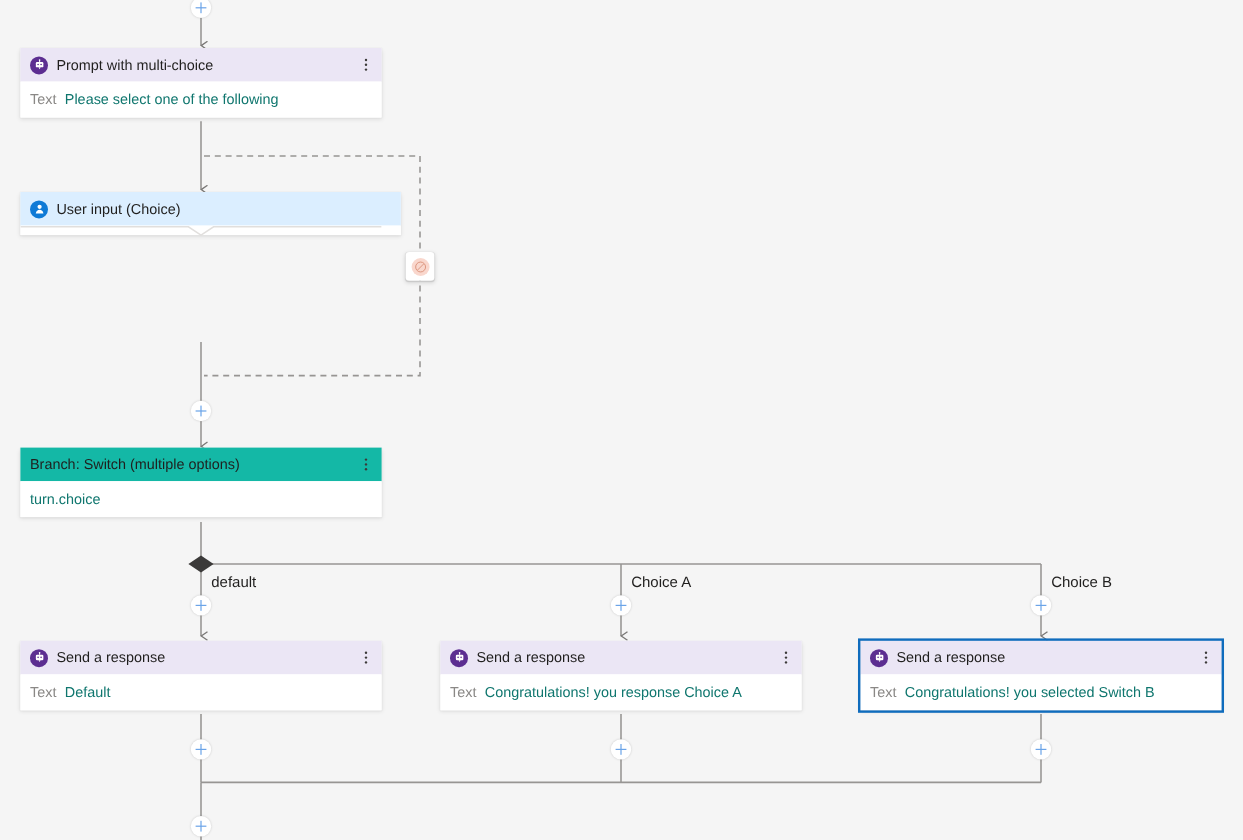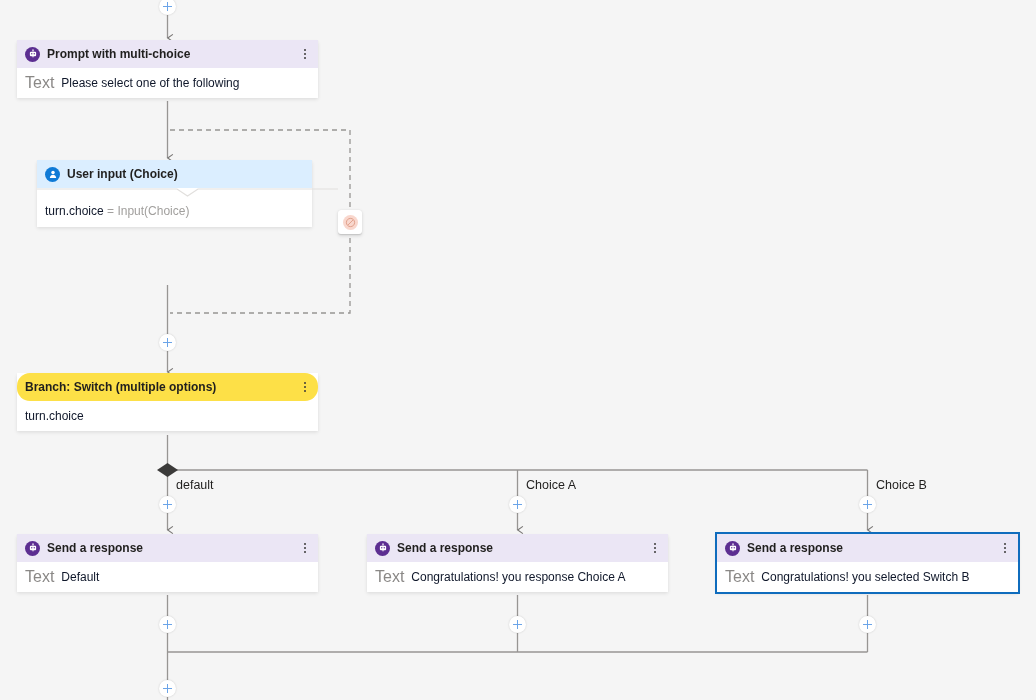--- a/index.html
+++ b/index.html
@@ -32,47 +32,46 @@
     outline-offset: 0;
     box-shadow: 0 0.3px 0.9px rgba(0,0,0,0.10), 0 1.6px 3.6px rgba(0,0,0,0.13);
   }
   .node-header {
     display: flex;
     align-items: center;
     height: 28px;
     padding: 0 6px 0 8px;
     font-size: 12px;
     color: #201f1e;
-    font-weight: bold;
   }
   .node-header.purple { background: #ebe6f5; }
   .node-header.blue   { background: #dbeeff; }
-  .node-header.gray   { background: #fde047; border-radius: 13px; }
+  .node-header.gray   { background: #14b8a6; }
   .node-title {
     flex: 1 1 auto;
     white-space: nowrap;
     overflow: hidden;
     text-overflow: ellipsis;
     line-height: 28px;
   }
   .node-body {
     display: flex;
     align-items: center;
     background: #ffffff;
     min-height: 30px;
     padding: 6px 8px;
     font-size: 12px;
     color: #201f1e;
   }
   .field-key {
     color: #8a8886;
     margin-right: 7px;
-    font-size: 16px;
-  }
-  .field-val { color: #0f172a; font-size: 12px; text-align: center; }
+    font-size: 12px;
+  }
+  .field-val { color: #0f766e; font-size: 12px; text-align: center; }
   .muted { color: #a19f9d; }
 
   
   .icon-badge {
     width: 15px; height: 15px;
     border-radius: 50%;
     display: inline-flex;
     align-items: center; justify-content: center;
     margin-right: 7px;
     flex: 0 0 auto;
@@ -234,39 +233,34 @@
           <i></i>
           <i></i>
         </span>
     </div>
     <div class="node-body">
       <span class="field-key">Text</span>
       <span class="field-val">Please select one of the following</span>
     </div>
   </div>
 
-  <div class="node" style="left:17px; top:160px; width:275px;margin-left:20px;">
+  <div class="node" style="left:17px; top:160px; width:317px;">
     <div class="node-header blue">
       <span class="icon-badge user">
         <svg width="10" height="10" viewBox="0 0 16 16" xmlns="http://www.w3.org/2000/svg">
           <circle cx="8" cy="5.4" r="2.8" fill="#fff"></circle>
           <path d="M2.9,14.2 C3.4,10.6 5.5,9.1 8,9.1 C10.5,9.1 12.6,10.6 13.1,14.2 Z" fill="#fff"></path>
         </svg>
       </span>
       <span class="node-title">User input (Choice)</span>
     </div>
     <div class="sep-wrap">
       <svg width="301" height="9" viewBox="0 0 301 9" xmlns="http://www.w3.org/2000/svg">
         <path d="M0,1 L140,1 L150.5,8 L161,1 L301,1" fill="none" stroke="#e1dfdd" stroke-width="1.2"></path>
       </svg>
-    </div>
-    <div class="assign-row">
-      <span class="field-val">turn.choice</span>
-      <span class="muted">=</span>
-      <span class="muted">Input(Choice)</span>
     </div>
   </div>
 
   <div class="node" style="left:17px; top:373px; width:301px;">
     <div class="node-header gray">
       <span class="node-title">Branch: Switch (multiple options)</span>
       <span class="kebab">
           <i></i>
           <i></i>
           <i></i>

